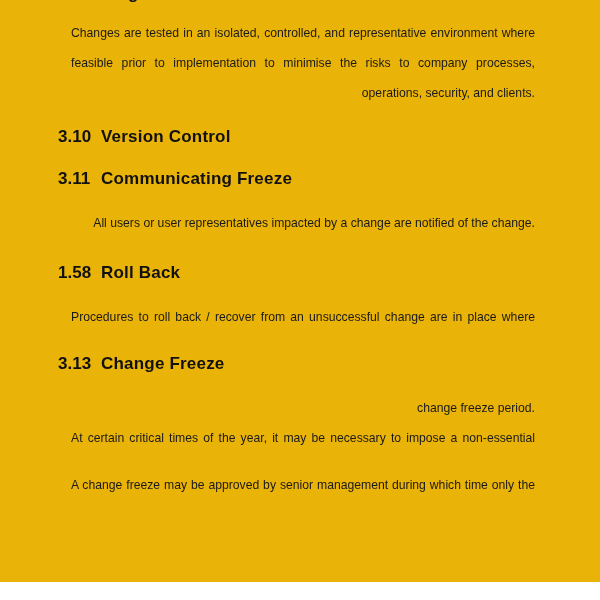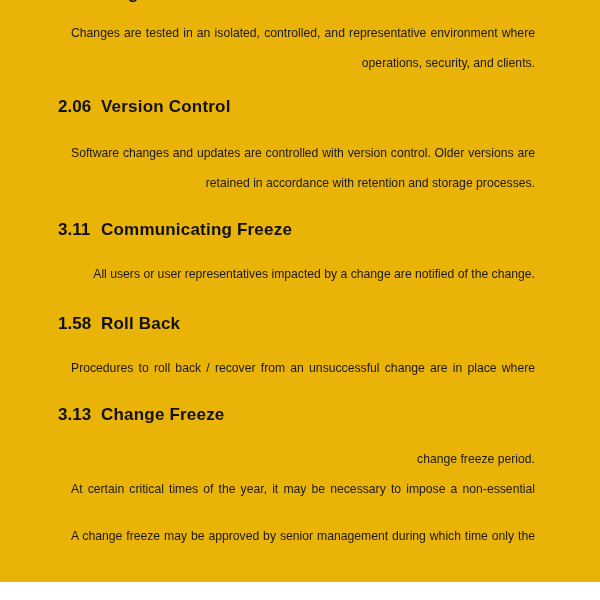--- a/index.html
+++ b/index.html
@@ -67,29 +67,26 @@
 <body>
 
 <div class="page">
 
   <div class="fragment">g</div>
 
   <div class="content">
 
     <div class="para mt18">
       <div class="line just">Changes are tested in an isolated, controlled, and representative environment where</div>
+      <div class="line just">feasible prior to implementation to minimise the risks to company processes,</div>
       <div class="line">operations, security, and clients.</div>
     </div>
 
     <div class="heading mt19">
-      <span class="num">2.06</span><span>Version Control</span>
-    </div>
-    <div class="para mt21">
-      <div class="line just">Software changes and updates are controlled with version control. Older versions are</div>
-      <div class="line">retained in accordance with retention and storage processes.</div>
+      <span class="num">3.10</span><span>Version Control</span>
     </div>
 
     <div class="heading mt22">
       <span class="num">3.11</span><span>Communicating Freeze</span>
     </div>
     <div class="para mt19">
       <div class="line">All users or user representatives impacted by a change are notified of the change.</div>
     </div>
 
     <div class="heading mt25">

